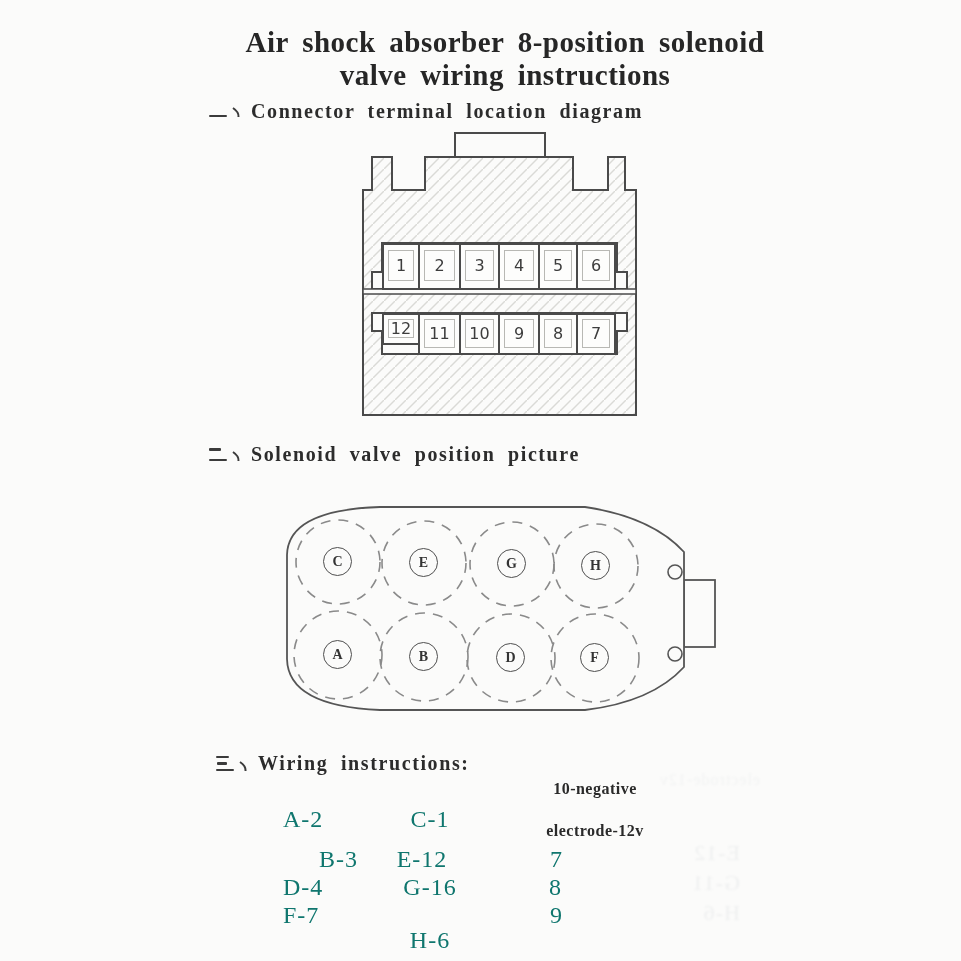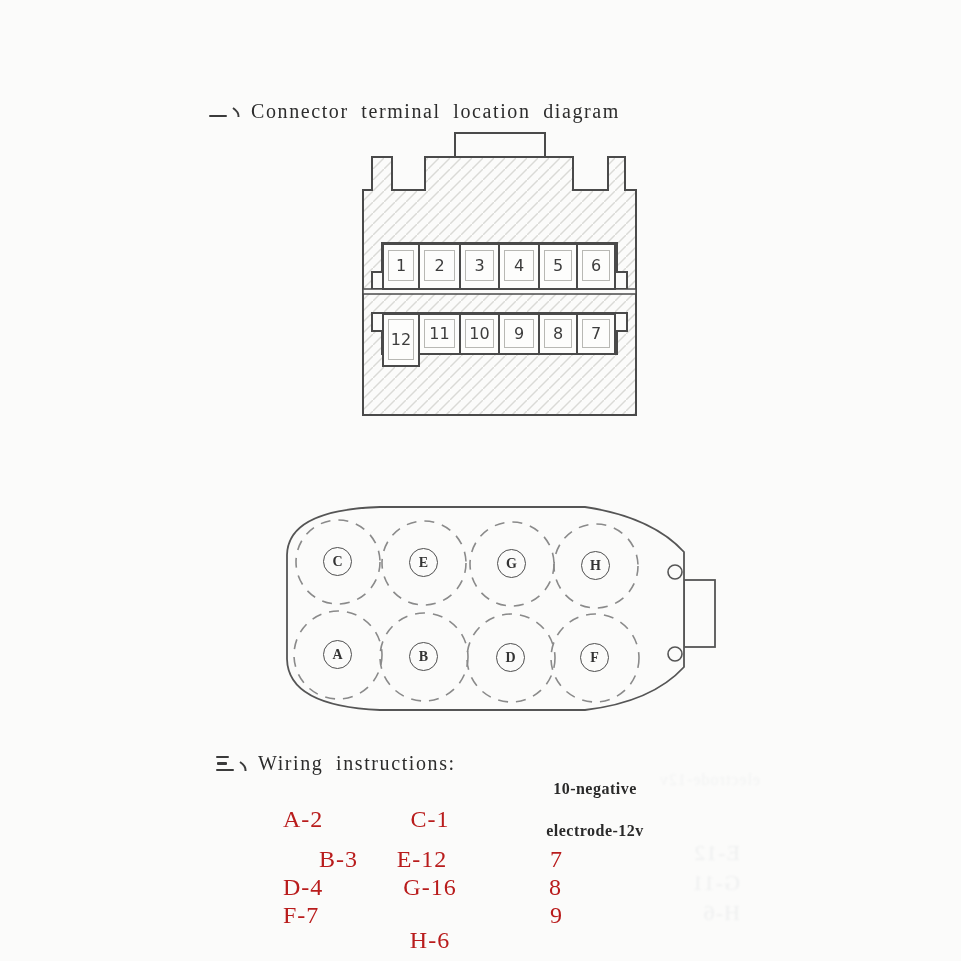--- a/index.html
+++ b/index.html
@@ -10,21 +10,21 @@
     color:#2e2e2e;
   }
   
   .doc-title{position:absolute;left:150px;top:26px;width:710px;text-align:center;}
   .doc-title .t-line{
     font-size:29px;font-weight:bold;letter-spacing:0.5px;word-spacing:6px;
     line-height:33px;color:#262626;
   }
   
   .sec-heading{position:absolute;display:flex;align-items:center;
-    font-size:20px;font-weight:400;letter-spacing:1.6px;word-spacing:6px;color:#2c2c2c;}
+    font-size:20px;font-weight:700;letter-spacing:1.6px;word-spacing:6px;color:#2c2c2c;}
   .marker{display:inline-flex;align-items:flex-end;margin-right:10px;}
   .marker .bars{display:flex;flex-direction:column;justify-content:center;align-items:flex-start;}
   .marker .bar{display:block;background:#3b3b3b;height:2.4px;border-radius:1px;}
   .m-one  .bar{width:18px;}
   .m-two  .bar1{width:12px;margin-bottom:8px;} .m-two .bar2{width:18px;}
   .m-three .bar1{width:13px;margin-bottom:4px;} .m-three .bar2{width:10px;margin:0 0 4px 1px;} .m-three .bar3{width:18px;}
   .dun{margin:0 0 -2px 4px;}
   
   .connector{position:absolute;left:340px;top:125px;width:320px;height:300px;}
   .connector svg{position:absolute;left:0;top:0;}
@@ -39,37 +39,39 @@
   .term.bottom .term-inner{top:4px;bottom:5px;}
   
   .valve{position:absolute;left:280px;top:497px;width:445px;height:225px;}
   .valve svg{position:absolute;left:0;top:0;}
   .valve-port{
     position:absolute;width:29px;height:29px;border:1.7px solid #4f4f4f;border-radius:50%;
     display:flex;align-items:center;justify-content:center;box-sizing:border-box;
     font-size:14px;font-weight:600;color:#343434;background:transparent;
   }
   
-  .wire-item{position:absolute;font-size:24px;letter-spacing:1px;color:#b91c1c;}
+  .wire-item{position:absolute;font-size:24px;letter-spacing:1px;color:#0f766e;}
   .wire-col2{width:100px;text-align:center;}
   .wire-h{position:absolute;left:515px;width:160px;text-align:center;
     font-size:16px;font-weight:600;letter-spacing:0.5px;color:#2a2a2a;}
   
   .ghost{position:absolute;transform:scaleX(-1);color:#7d8994;filter:blur(1px);
     font-size:22px;letter-spacing:1px;line-height:29px;}
   .g1{left:560px;top:838px;width:180px;opacity:0.10;text-align:left;}
   .g1 div{margin-bottom:1px;}
   .g2{left:620px;top:765px;width:140px;opacity:0.07;font-size:16px;}
 </style>
 </head>
 <body>
 
 <div class="page">
 
   <div class="doc-title">
+    <div class="t-line">Air shock absorber 8-position solenoid</div>
+    <div class="t-line">valve wiring instructions</div>
   </div>
 
   <div class="sec-heading" style="left:209px;top:100px;">
     <span class="marker m-one">
       <span class="bars">
           <span class="bar"></span>
         </span>
       <svg class="dun" width="10" height="13">
           <path d="M2 2 Q8 6 7.5 11" stroke="#3b3b3b" stroke-width="2" fill="none"></path>
         </svg>
@@ -108,40 +110,52 @@
     <div class="term" style="left:158px;top:118px;width:42px;height:47px;">
         <div class="term-inner">4</div>
       </div>
     <div class="term" style="left:198px;top:118px;width:40px;height:47px;">
         <div class="term-inner">5</div>
       </div>
     <div class="term" style="left:236px;top:118px;width:40px;height:47px;">
         <div class="term-inner">6</div>
       </div>
 
-    <div class="term bottom" style="left:42px;top:188px;width:38px;height:54px;">
+    <div class="term bottom" style="left:42px;top:188px;width:38px;height:32px;">
         <div class="term-inner">12</div>
       </div>
     <div class="term bottom" style="left:78px;top:188px;width:43px;height:42px;">
         <div class="term-inner">11</div>
       </div>
     <div class="term bottom" style="left:119px;top:188px;width:41px;height:42px;">
         <div class="term-inner">10</div>
       </div>
     <div class="term bottom" style="left:158px;top:188px;width:42px;height:42px;">
         <div class="term-inner">9</div>
       </div>
     <div class="term bottom" style="left:198px;top:188px;width:40px;height:42px;">
         <div class="term-inner">8</div>
       </div>
     <div class="term bottom" style="left:236px;top:188px;width:40px;height:42px;">
         <div class="term-inner">7</div>
       </div>
   </div>
 
+  <div class="sec-heading" style="left:209px;top:443px;">
+    <span class="marker m-two">
+      <span class="bars">
+          <span class="bar bar1"></span>
+          <span class="bar bar2"></span>
+        </span>
+      <svg class="dun" width="10" height="13">
+          <path d="M2 2 Q8 6 7.5 11" stroke="#3b3b3b" stroke-width="2" fill="none"></path>
+        </svg>
+    </span>
+    <span>Solenoid valve position picture</span>
+  </div>
 
   <div class="valve">
     <svg viewBox="0 0 445 225" width="445" height="225">
 
       <rect x="404" y="83" width="31" height="67" fill="#fbfbfa" stroke="#555" stroke-width="1.8"></rect>
 
       <path d="M100,10 L305,10 Q372,20 404,55 L404,170 Q372,205 305,213 L100,213 Q8,209 7,162 L7,58 Q8,13 100,10 Z" fill="#fbfbfa" stroke="#555" stroke-width="1.8"></path>
 
       <circle cx="395" cy="75" r="7" fill="none" stroke="#555" stroke-width="1.6"></circle>
       <circle cx="395" cy="157" r="7" fill="none" stroke="#555" stroke-width="1.6"></circle>

